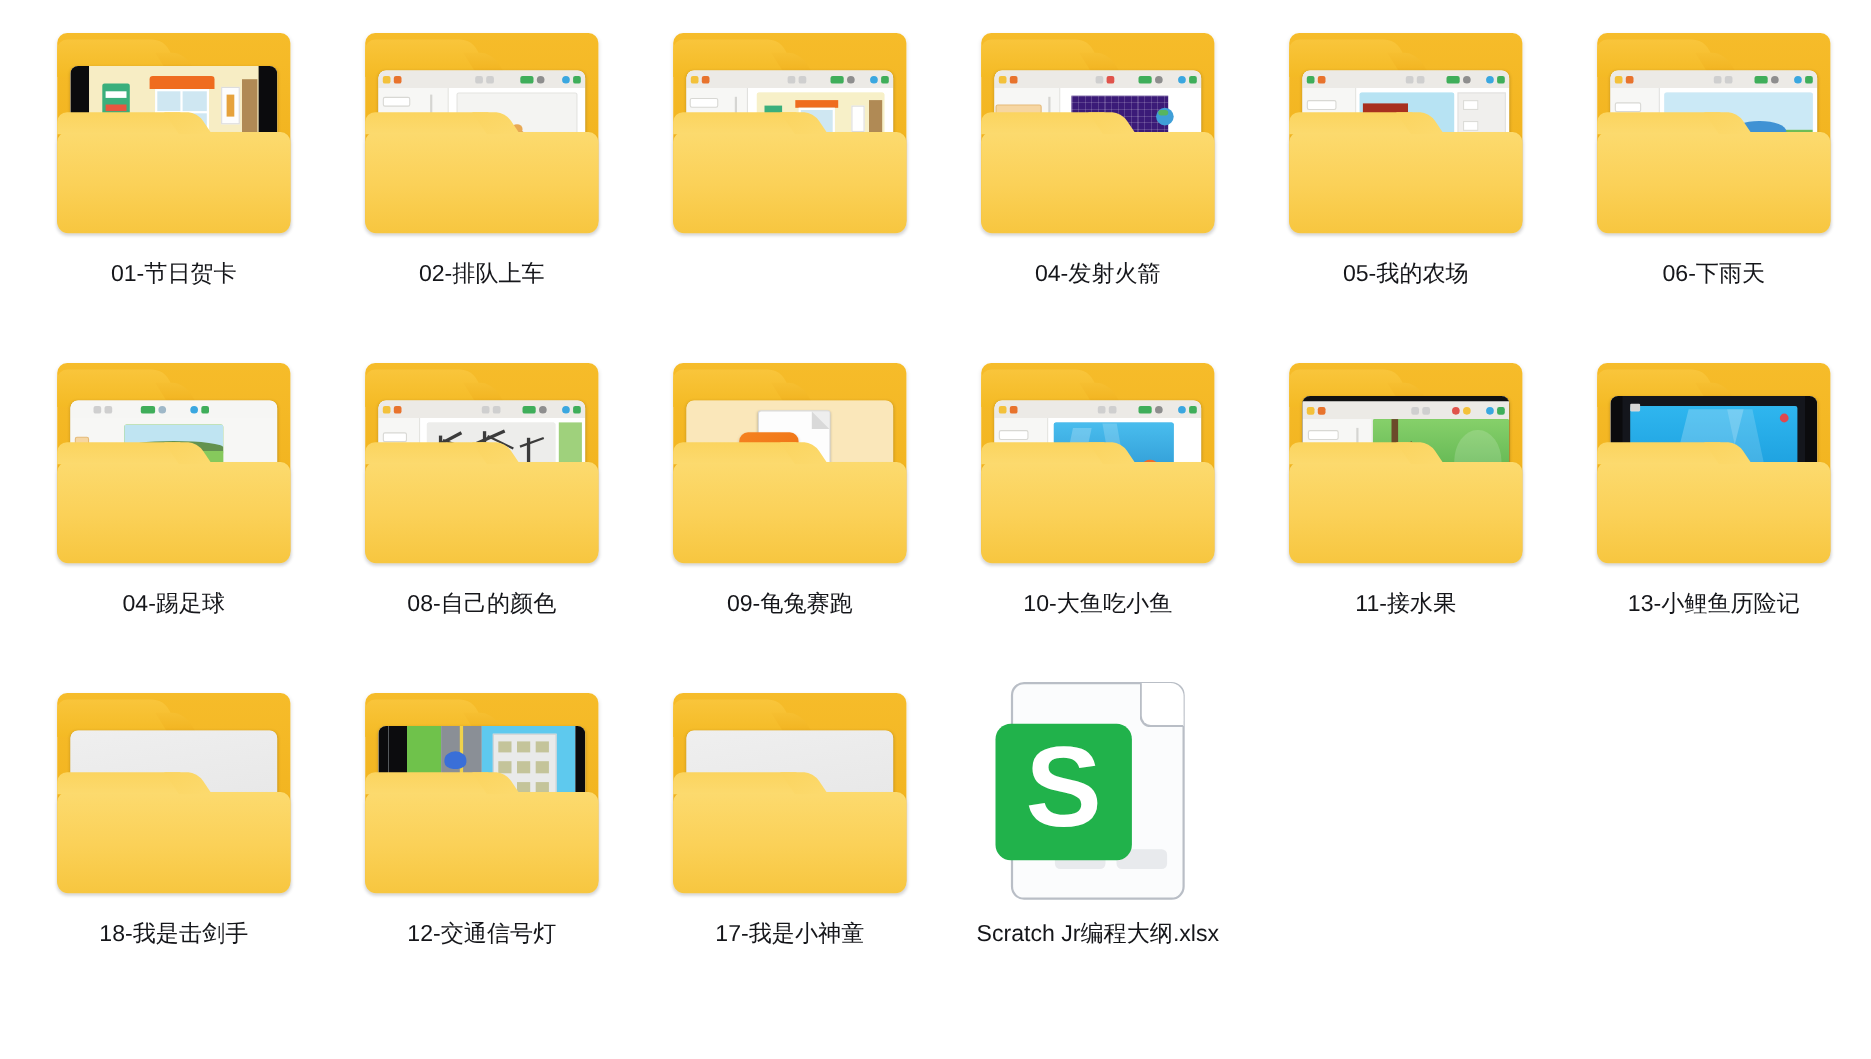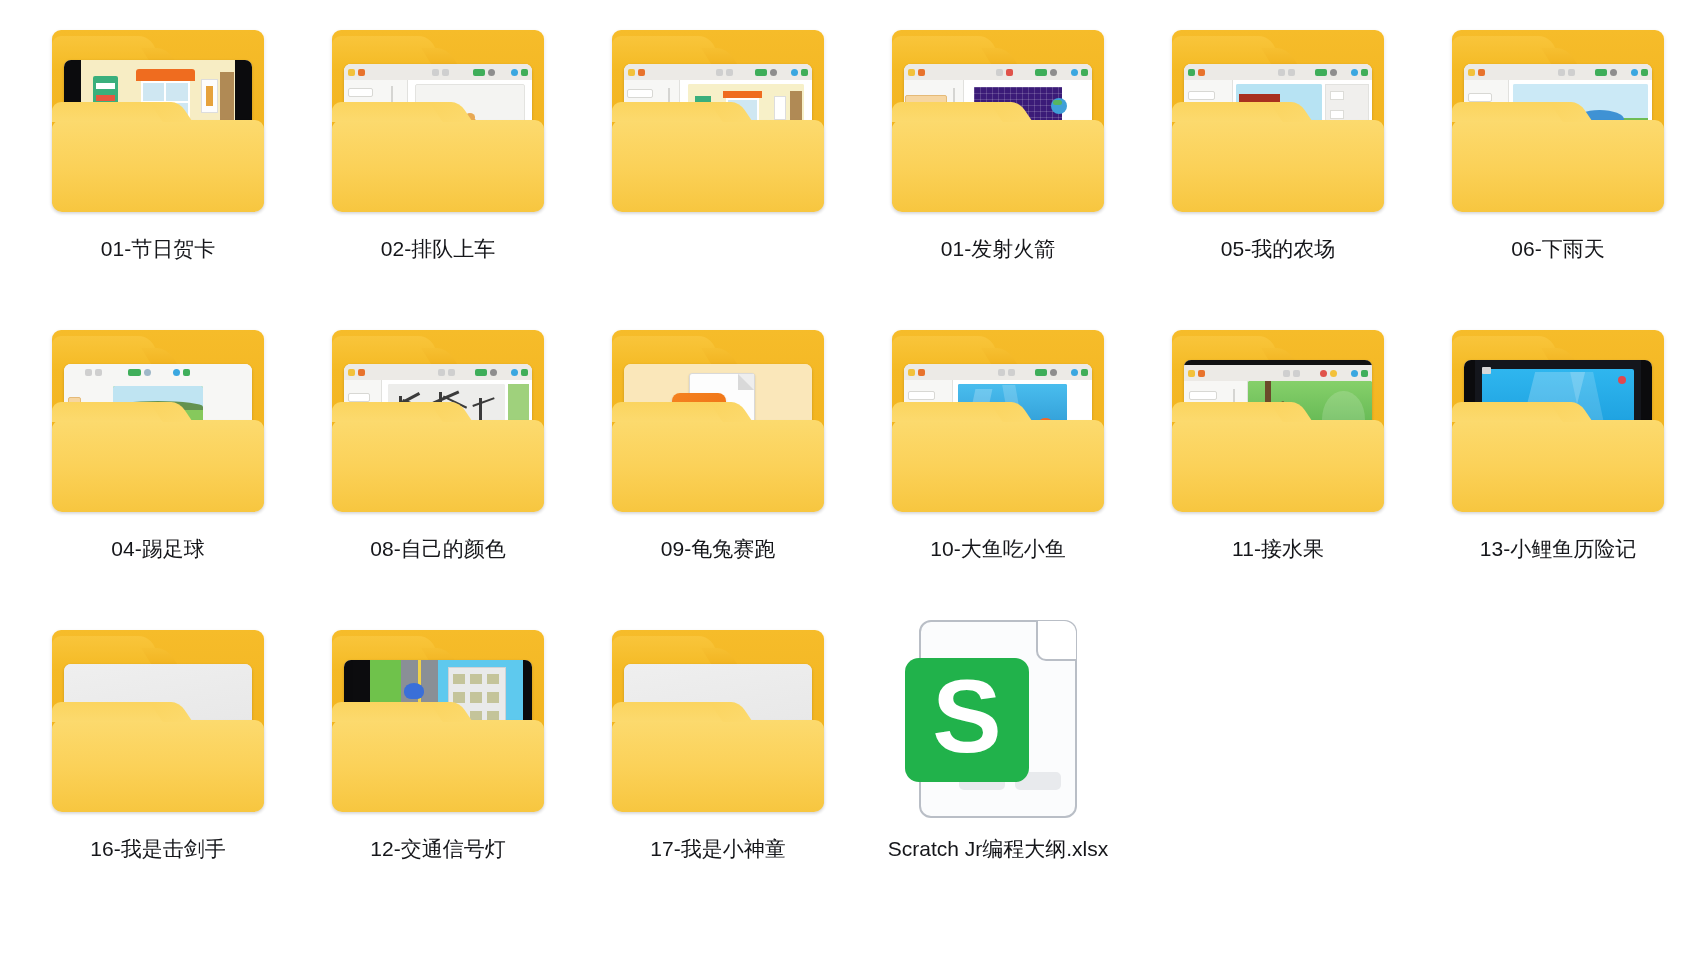--- a/index.html
+++ b/index.html
@@ -403,21 +403,21 @@
                      repeating-linear-gradient(90deg,#e9e9e6 0 1px,transparent 1px 7px);"></div>
                   <div class="sc" style="left:14%;top:62%;width:44%;height:16%;border-top:2px solid #c9c9c6;border-radius:60% 60% 0 0;"></div>
                 </div>
               </div>
             </div>
           </div>
         </div>
         <div class="folder-front"></div>
       </div>
     </div>
-    <div class="file-label">01-发射火箭</div>
+    <div class="file-label">04-发射火箭</div>
   </div>
 
   <div class="file-cell">
     <div class="icon-wrap">
       <div class="folder">
         <div class="folder-back">
             <div class="folder-tab"></div>
           </div>
         <div class="thumb">
           <div class="sj">
@@ -756,21 +756,21 @@
           </div>
         <div class="thumb">
           <div class="docprev">
             <div class="dt">Scratch JR</div>
             <div class="ds">——教材讲义</div>
           </div>
         </div>
         <div class="folder-front"></div>
       </div>
     </div>
-    <div class="file-label">16-我是击剑手</div>
+    <div class="file-label">18-我是击剑手</div>
   </div>
 
   <div class="file-cell">
     <div class="icon-wrap">
       <div class="folder">
         <div class="folder-back">
             <div class="folder-tab"></div>
           </div>
         <div class="thumb tall">
           <div class="tab-photo">

